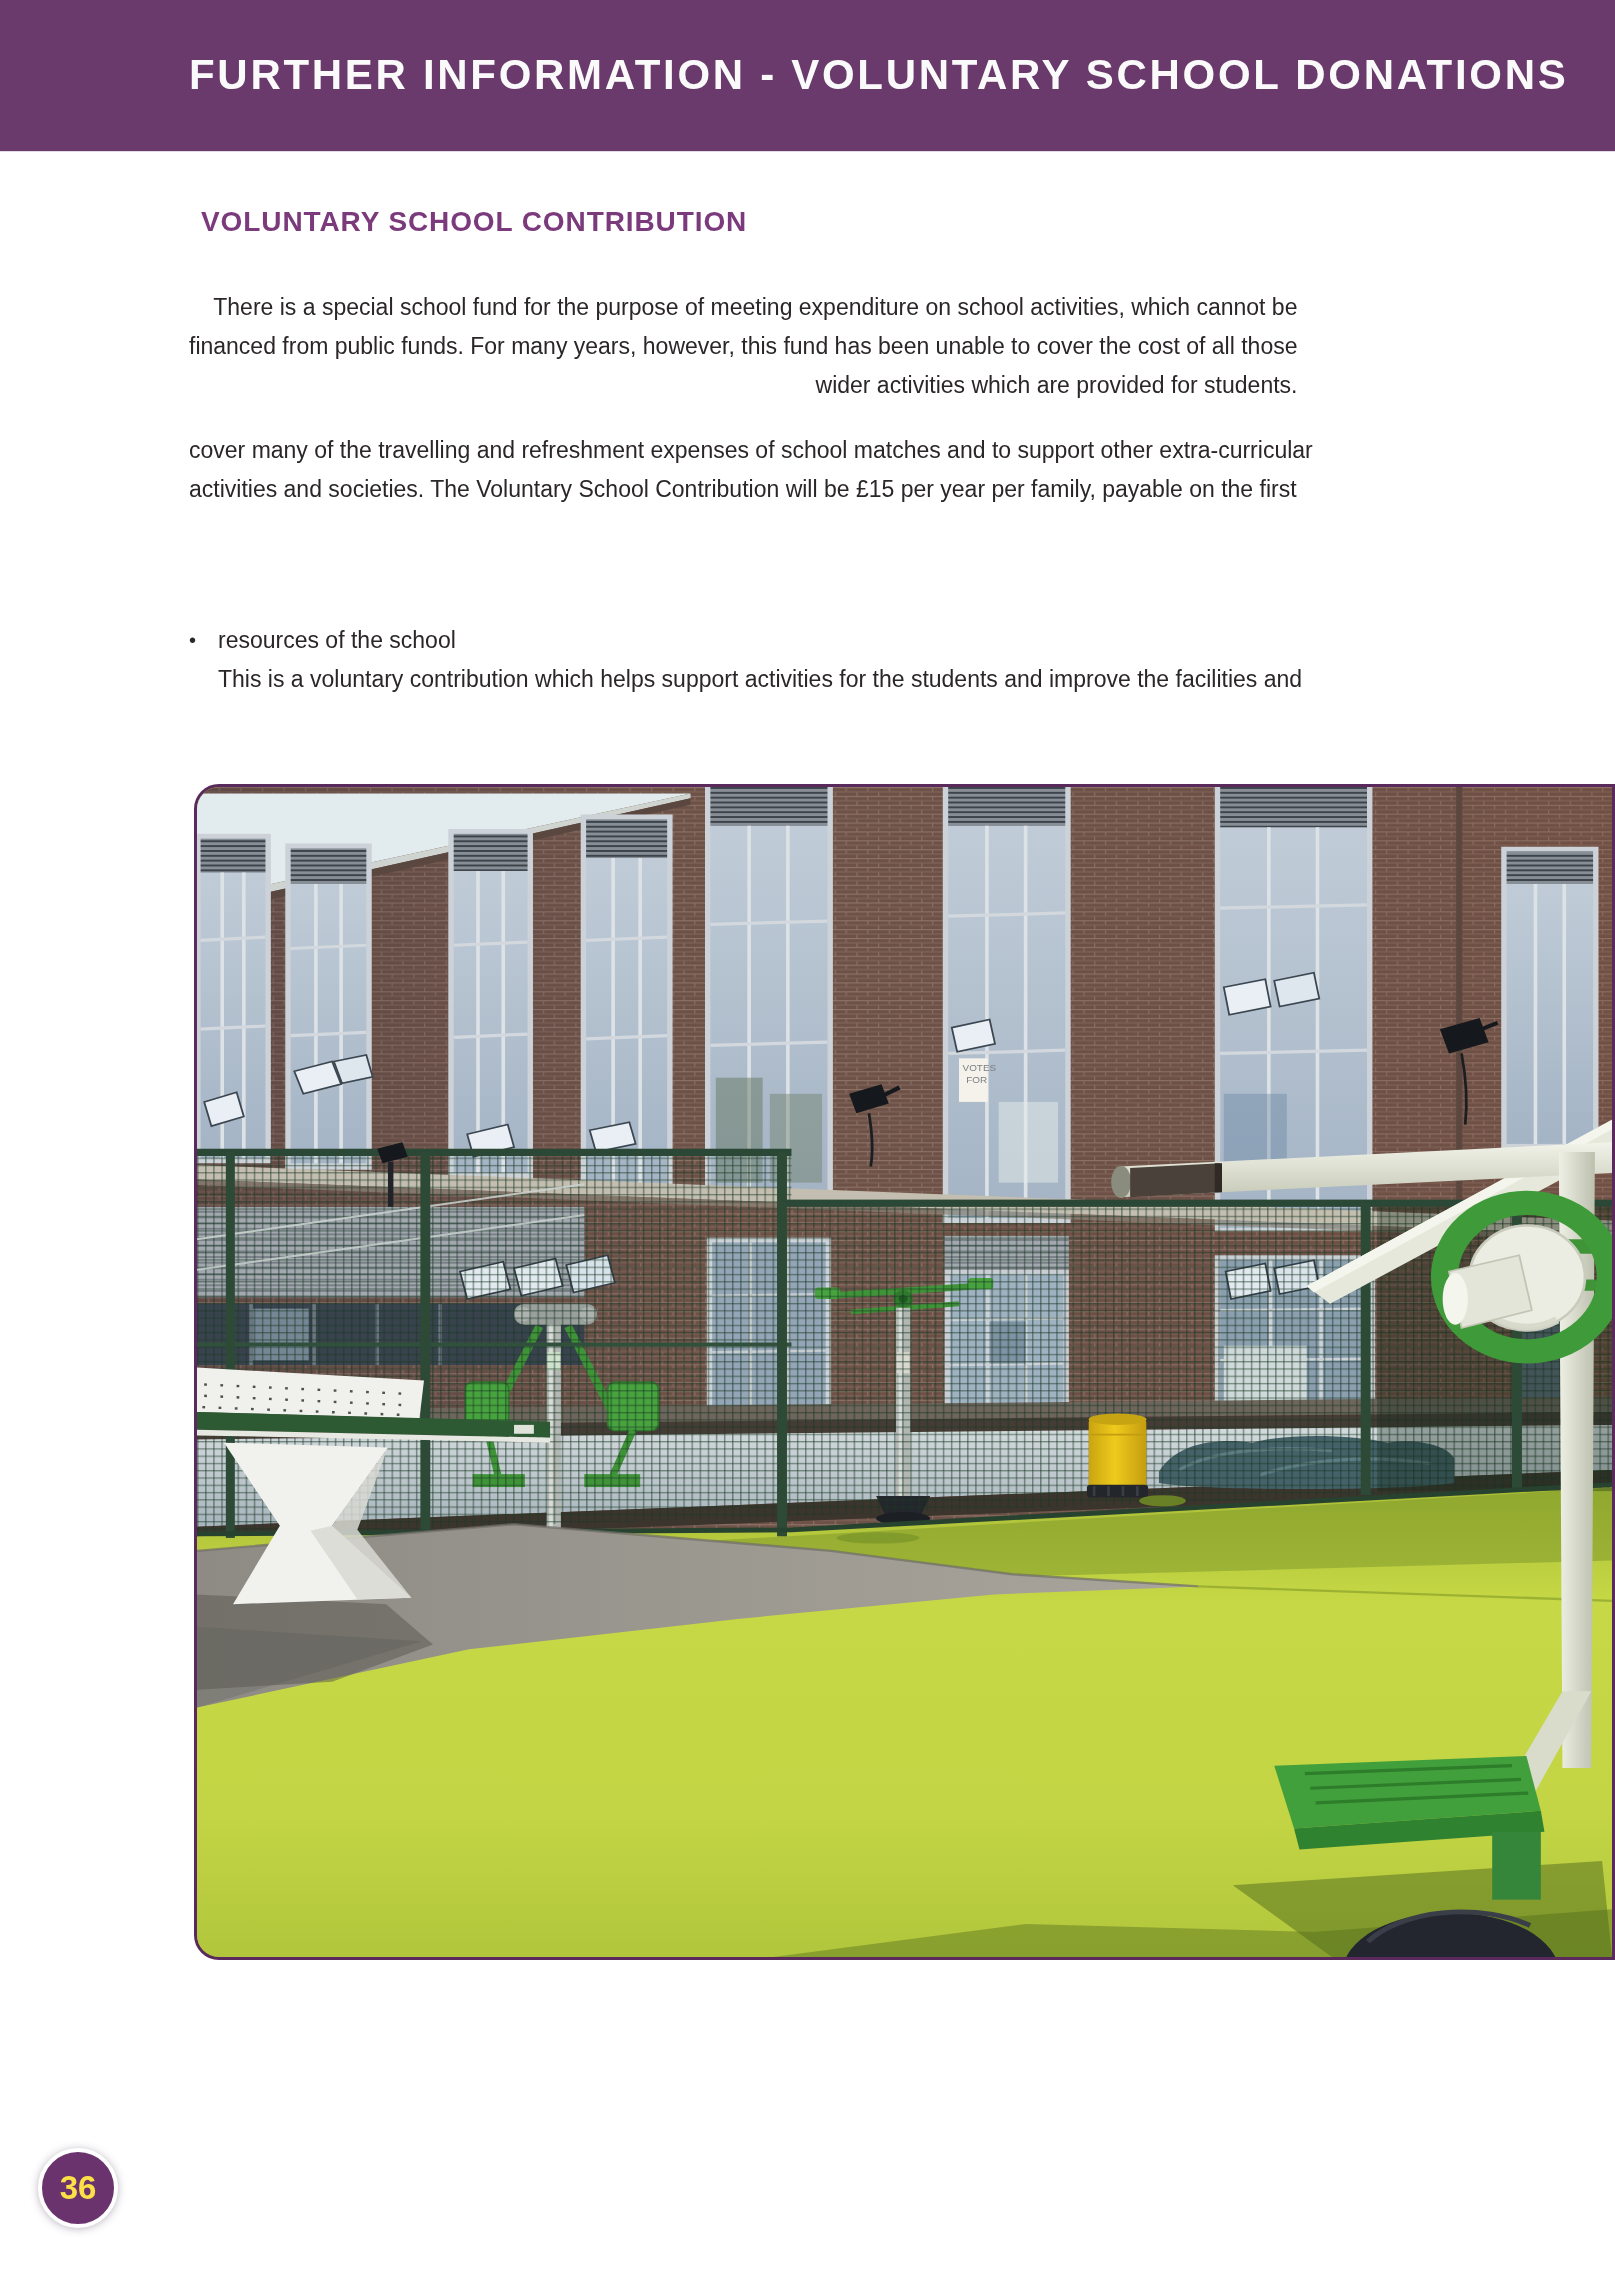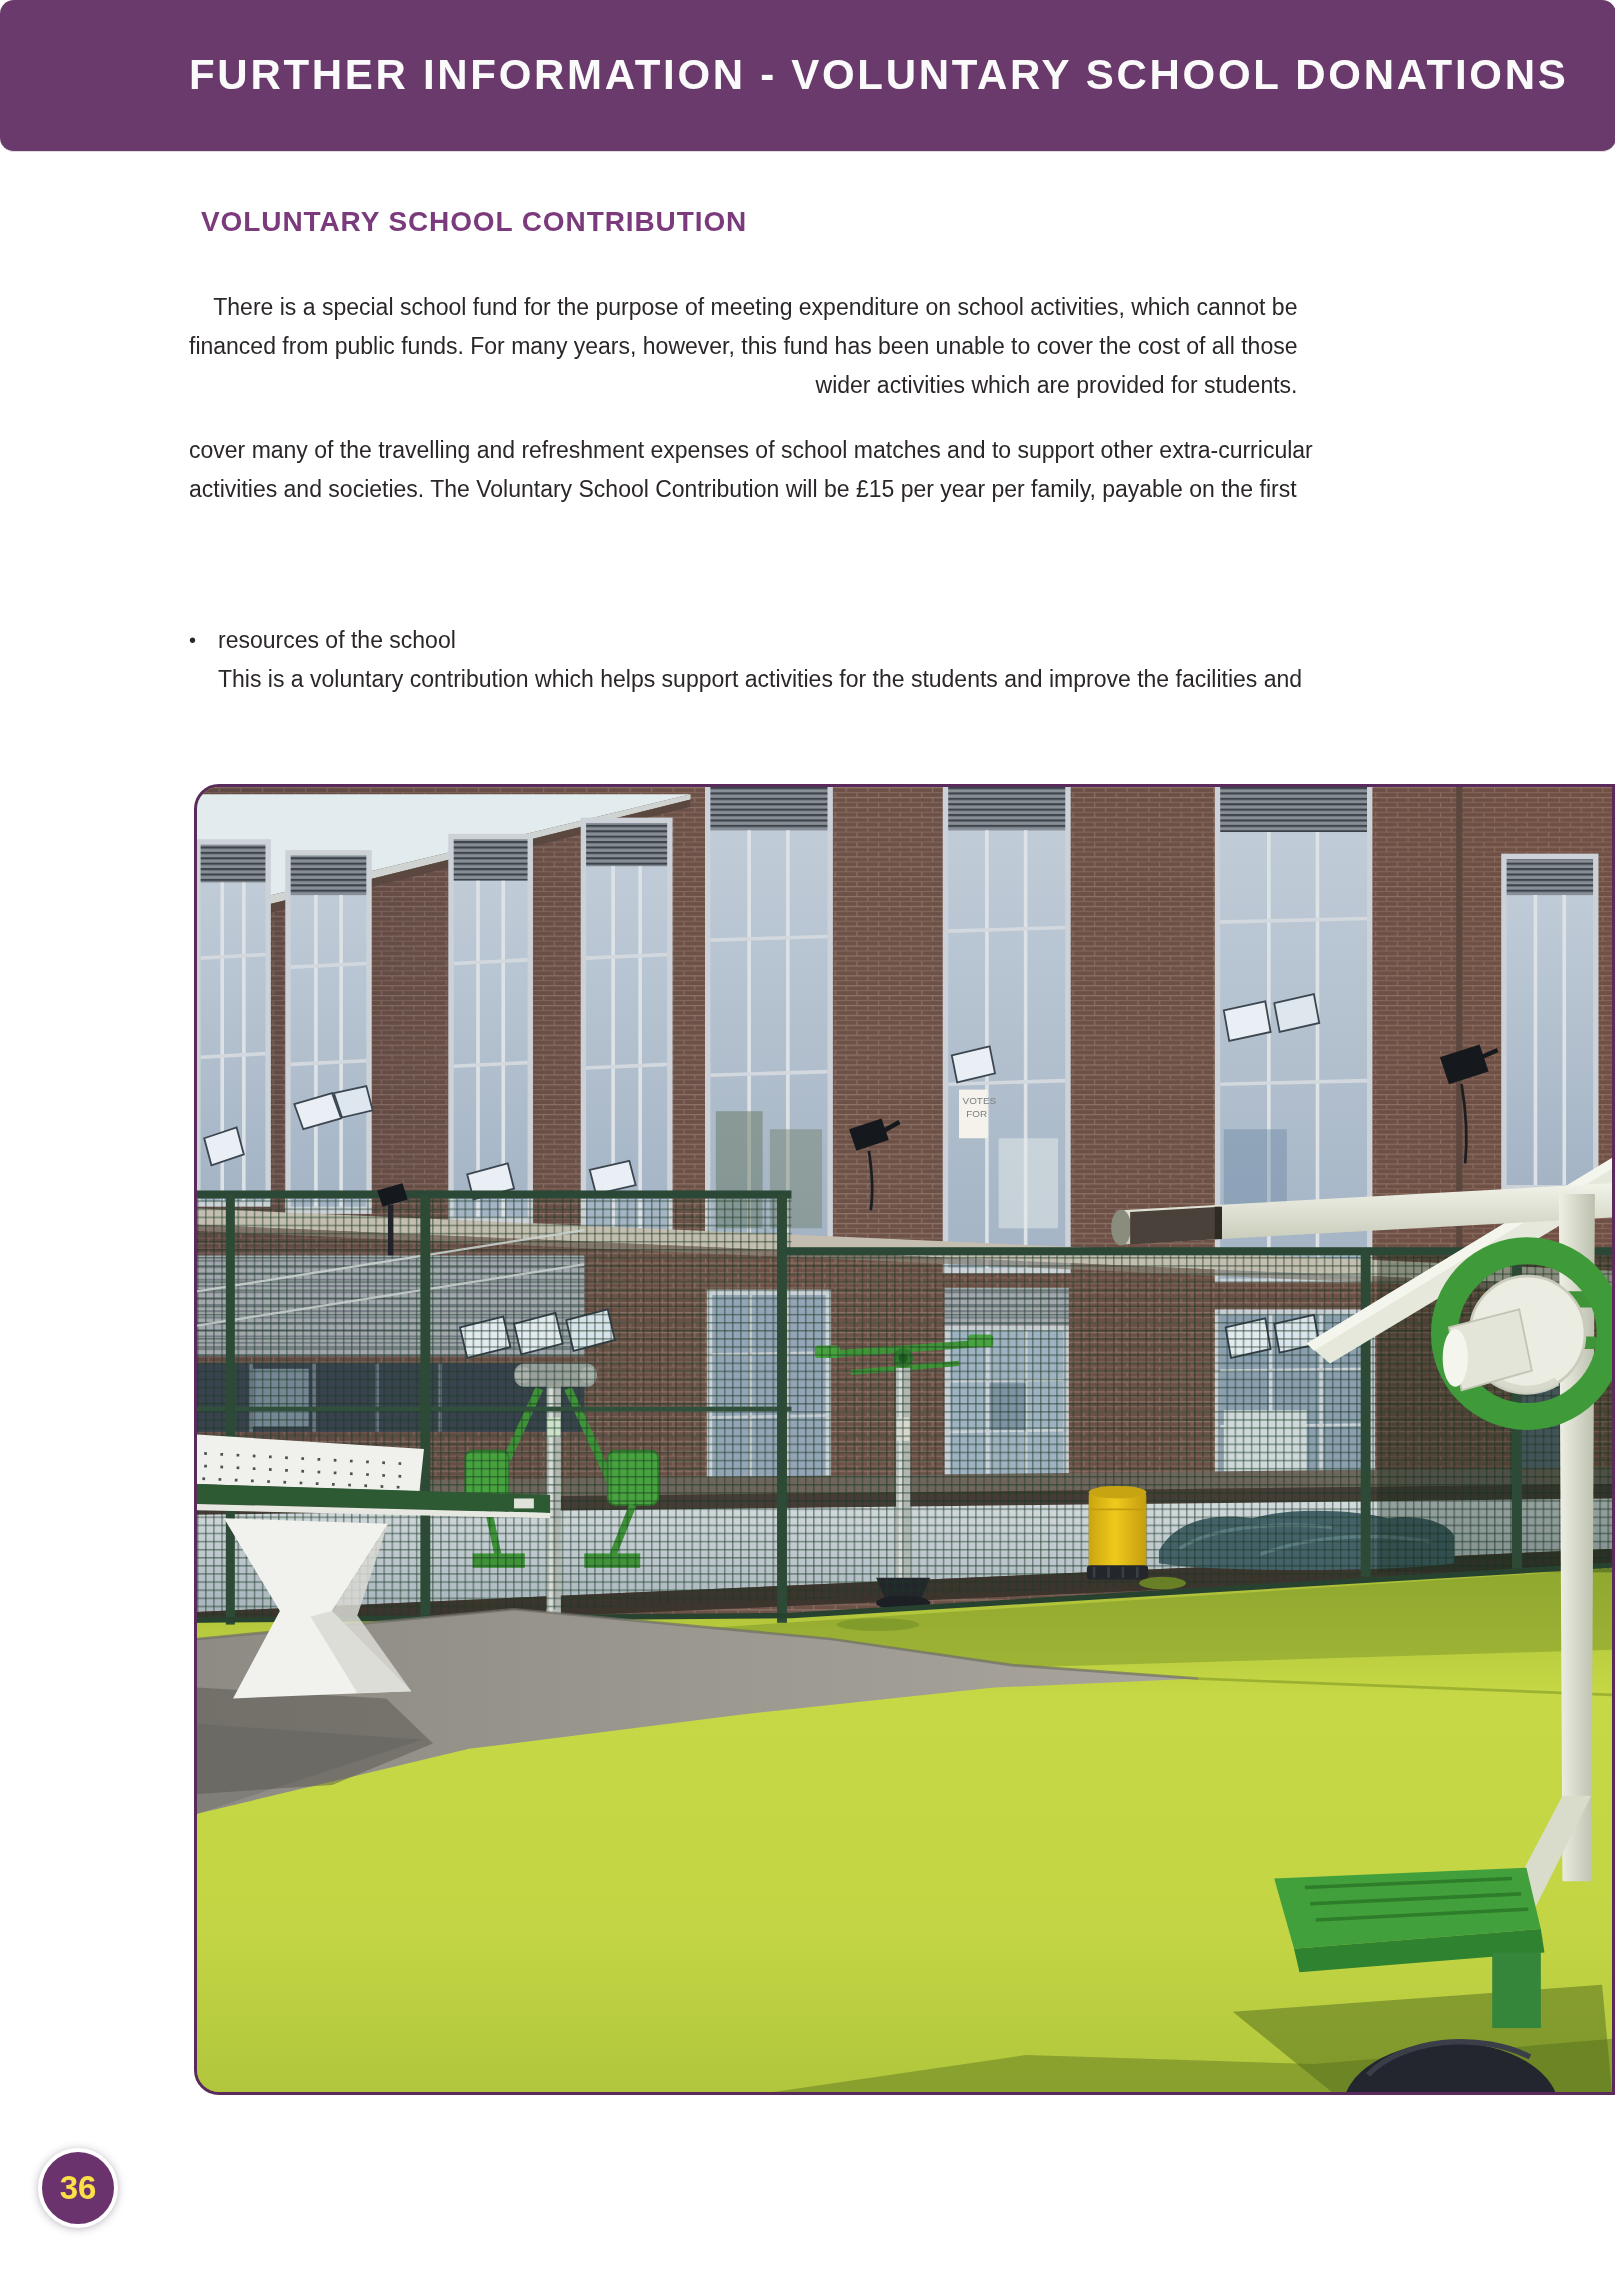--- a/index.html
+++ b/index.html
@@ -2,39 +2,39 @@
 <html style="font-size:14.5px"><head>
 <meta charset="utf-8">
 <style>
   html,body{margin:0;padding:0;}
   body{
     position:relative;width:1616px;height:2285px;background:#ffffff;
     font-family:"Liberation Sans", sans-serif;overflow:hidden;
   }
   .header{
     position:absolute;left:0;top:0;width:1616px;height:152px;
-    background:#693a6b;border-bottom:1.8px solid #e2dde2;box-sizing:border-box;border-radius:14px;
+    background:#693a6b;border-bottom:1.8px solid #e2dde2;box-sizing:border-box;
   }
   .header-title{
     position:absolute;left:189px;top:0;height:150px;display:flex;align-items:center;
     color:#fbfafb;font-size:42px;font-weight:bold;letter-spacing:2.7px;white-space:nowrap;
   }
   .section-heading{
     position:absolute;left:201px;top:206px;
     color:#7b3a7c;font-size:28px;font-weight:bold;letter-spacing:0.9px;white-space:nowrap;
   }
   .body-copy{position:absolute;left:189px;color:#2b2628;font-size:23px;}
   .body-copy .line{line-height:39px;white-space:nowrap;}
   .para-1{top:288px;text-align:right;}
   .para-2{top:431px;}
   .bullet-block{top:621px;}
   .bullet-row{display:flex;}
   .bullet-marker{width:29px;line-height:39px;font-size:20px;}
   .photo-frame{
-    position:absolute;left:194px;top:784px;width:1421px;height:1311px;
+    position:absolute;left:194px;top:784px;width:1421px;height:1176px;
     border:3.6px solid #5a2a5c;border-radius:25px 0 0 25px;overflow:hidden;box-sizing:border-box;
     background:#9db33a;
   }
   .photo-frame svg{display:block;width:100%;height:100%;}
   .page-badge{
     position:absolute;left:38px;top:2148px;width:80px;height:80px;box-sizing:border-box;
     background:#6b336d;border:4.5px solid #ffffff;border-radius:50%;
     box-shadow:0 0.9px 9px rgba(70,45,80,0.35);
     display:flex;align-items:center;justify-content:center;
     color:#fde047;font-size:33px;font-weight:bold;

